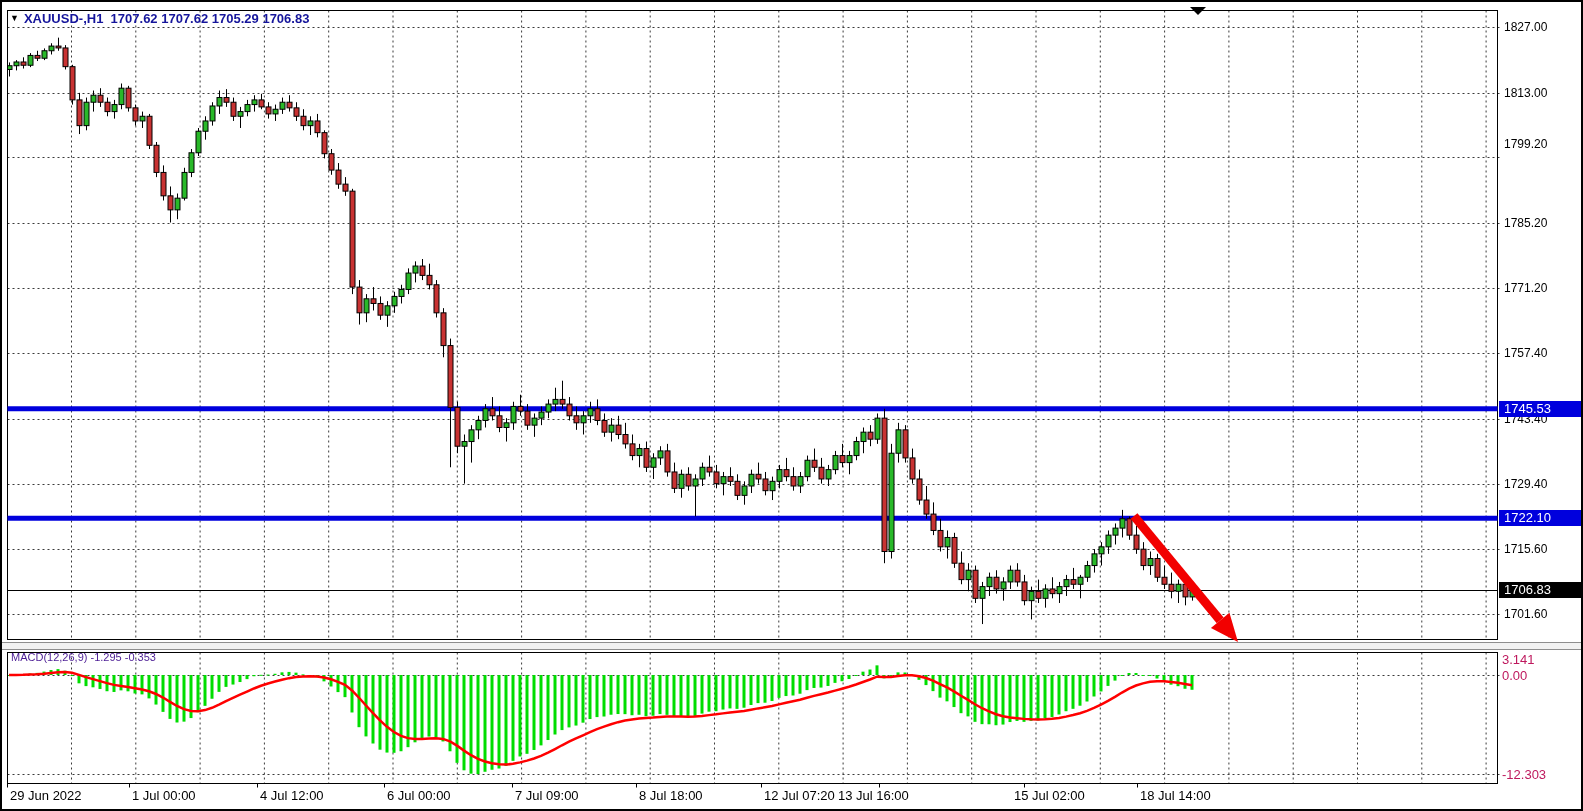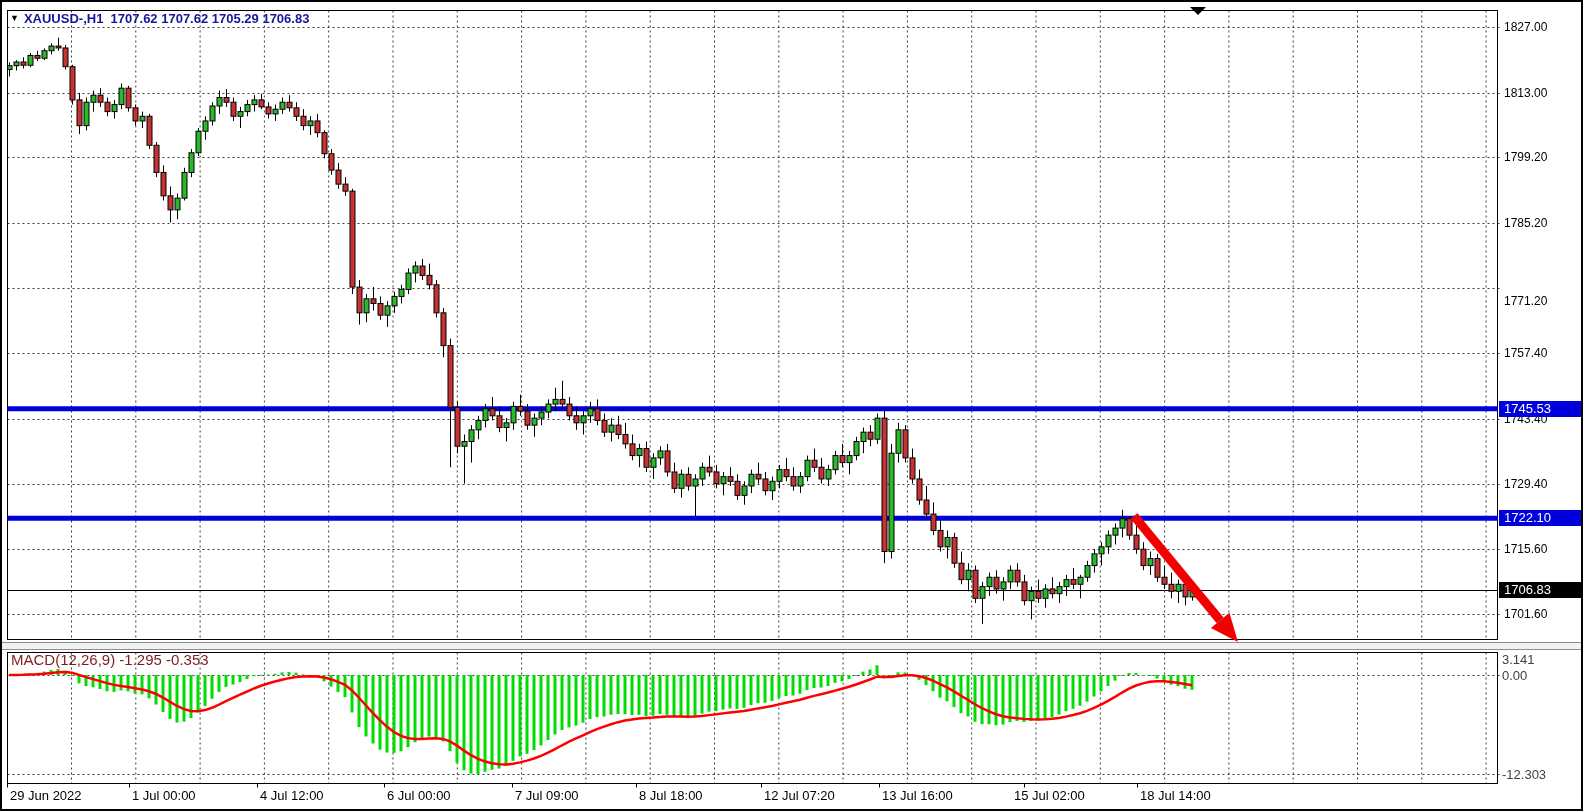--- a/index.html
+++ b/index.html
@@ -20,23 +20,23 @@
   }
   .badge{
     position:absolute;left:1497px;width:86px;font-size:13px;color:#fff;height:16px;
     line-height:16px;padding-left:5px;box-sizing:border-box;z-index:5;white-space:nowrap;
   }
   .badge-blue{background:#0000DD;}
   .badge-black{background:#000000;}
   .date-label{
     position:absolute;top:786px;font-size:13px;color:#000;white-space:nowrap;z-index:4;
   }
-  .macd-axis-label{position:absolute;left:1500px;font-size:13px;color:#404040;z-index:4;white-space:nowrap;}
+  .macd-axis-label{position:absolute;left:1500px;font-size:13px;color:#be185d;z-index:4;white-space:nowrap;}
   #macd-label{
-    position:absolute;left:9px;top:649px;font-size:15px;color:#7f1d1d;z-index:6;white-space:pre;
+    position:absolute;left:9px;top:649px;font-size:11px;color:#4c1d95;z-index:6;white-space:pre;
   }
   #splitter{
     position:absolute;left:0;top:640px;width:1583px;height:8px;background:#f2f2f2;
     border-top:1px solid #8e8e8e;border-bottom:1px solid #8e8e8e;box-sizing:border-box;z-index:3;
   }
 </style>
 </head>
 <body>
 
 <div id="window">
@@ -653,41 +653,41 @@
 
   <div class="title"><span class="tri">▼</span><span>XAUUSD-,H1  1707.62 1707.62 1705.29 1706.83</span></div>
 
   <div id="macd-label">MACD(12,26,9) -1.295 -0.353</div>
 
   <div id="splitter"></div>
 
   <div id="price-axis">
       <div class="axis-label" style="top: 18px;">1827.00</div>
       <div class="axis-label" style="top: 84px;">1813.00</div>
-      <div class="axis-label" style="top: 148px;">1799.20</div>
+      <div class="axis-label" style="top: 135px;">1799.20</div>
       <div class="axis-label" style="top: 214px;">1785.20</div>
-      <div class="axis-label" style="top: 292px;">1771.20</div>
+      <div class="axis-label" style="top: 279px;">1771.20</div>
       <div class="axis-label" style="top: 344px;">1757.40</div>
       <div class="axis-label" style="top: 410px;">1743.40</div>
       <div class="axis-label" style="top: 475px;">1729.40</div>
       <div class="axis-label" style="top: 540px;">1715.60</div>
       <div class="axis-label" style="top: 605px;">1701.60</div>
       <div class="badge badge-blue" style="top: 399px;">1745.53</div>
       <div class="badge badge-blue" style="top: 508px;">1722.10</div>
       <div class="badge badge-black" style="top: 580px;">1706.83</div>
     </div>
   <div id="time-axis">
       <div class="date-label" style="left: 8px;">29 Jun 2022</div>
       <div class="date-label" style="left: 130px;">1 Jul 00:00</div>
       <div class="date-label" style="left: 258px;">4 Jul 12:00</div>
       <div class="date-label" style="left: 385px;">6 Jul 00:00</div>
       <div class="date-label" style="left: 513px;">7 Jul 09:00</div>
       <div class="date-label" style="left: 637px;">8 Jul 18:00</div>
       <div class="date-label" style="left: 762px;">12 Jul 07:20</div>
-      <div class="date-label" style="left: 880px;">13 Jul 16:00</div>
+      <div class="date-label" style="left: 836px;">13 Jul 16:00</div>
       <div class="date-label" style="left: 1012px;">15 Jul 02:00</div>
       <div class="date-label" style="left: 1138px;">18 Jul 14:00</div>
     </div>
   <div id="macd-axis">
       <div class="macd-axis-label" style="top: 650px;">3.141</div>
       <div class="macd-axis-label" style="top: 666px;">0.00</div>
       <div class="macd-axis-label" style="top: 765px;">-12.303</div>
     </div>
 </div>
 

